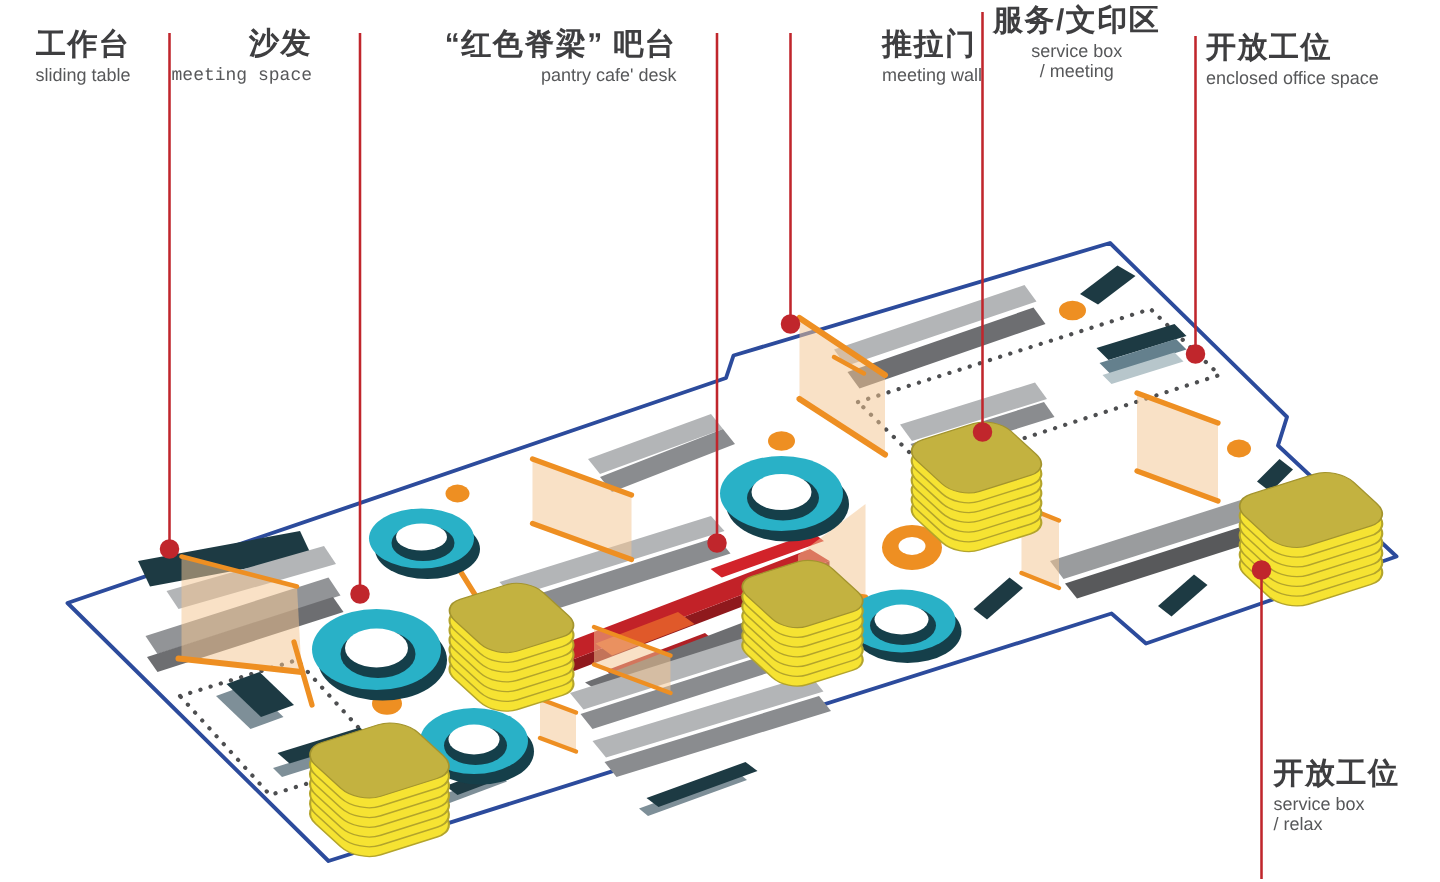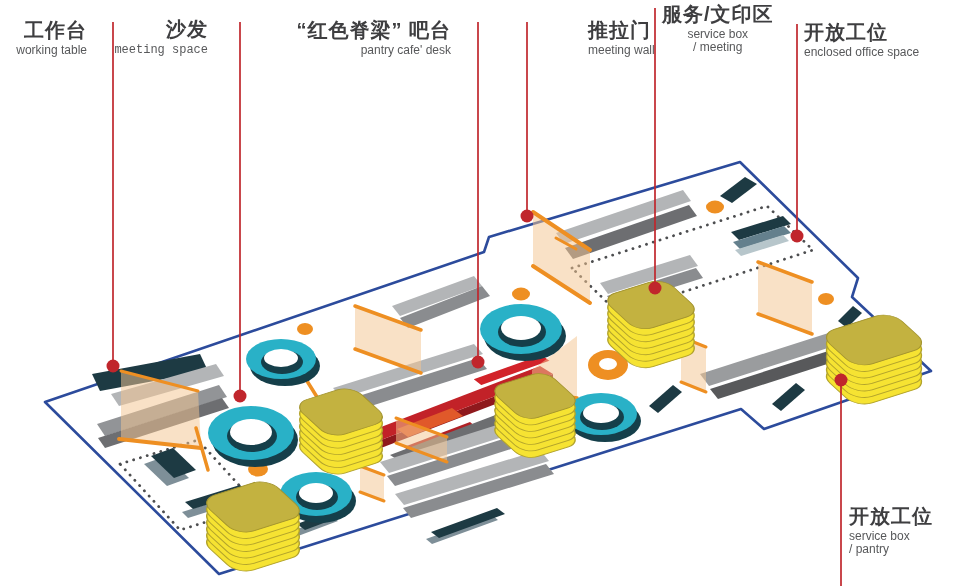--- a/index.html
+++ b/index.html
@@ -252,21 +252,21 @@
     <line class="leader" x1="797" y1="24" x2="797" y2="230"></line>
     <circle class="ldot" cx="797" cy="236" r="6.5"></circle>
     <line class="leader" x1="841" y1="386" x2="841" y2="586"></line>
     <circle class="ldot" cx="841" cy="380" r="6.5"></circle>
   </g>
 </svg>
 
   <div class="callout align-right" style="right:852px;top:20px;">
     <div class="zh">工作台</div>
     <div class="en">
-        <span>working table</span>
+        <span>sliding table</span>
       </div>
   </div>
 
   <div class="callout align-right" style="right:731px;top:20px;font-family:Liberation Mono, monospace;">
     <div class="zh">沙发</div>
     <div class="en">
         <span>meeting space</span>
       </div>
   </div>
 
@@ -296,17 +296,17 @@
     <div class="zh">开放工位</div>
     <div class="en">
         <span>enclosed office space</span>
       </div>
   </div>
 
   <div class="callout" style="left:849px;top:506px;">
     <div class="zh">开放工位</div>
     <div class="en">
       <span>service box</span>
-      <span>/ pantry</span>
+      <span>/ relax</span>
     </div>
   </div>
 
 </div>
 
 </body></html>

